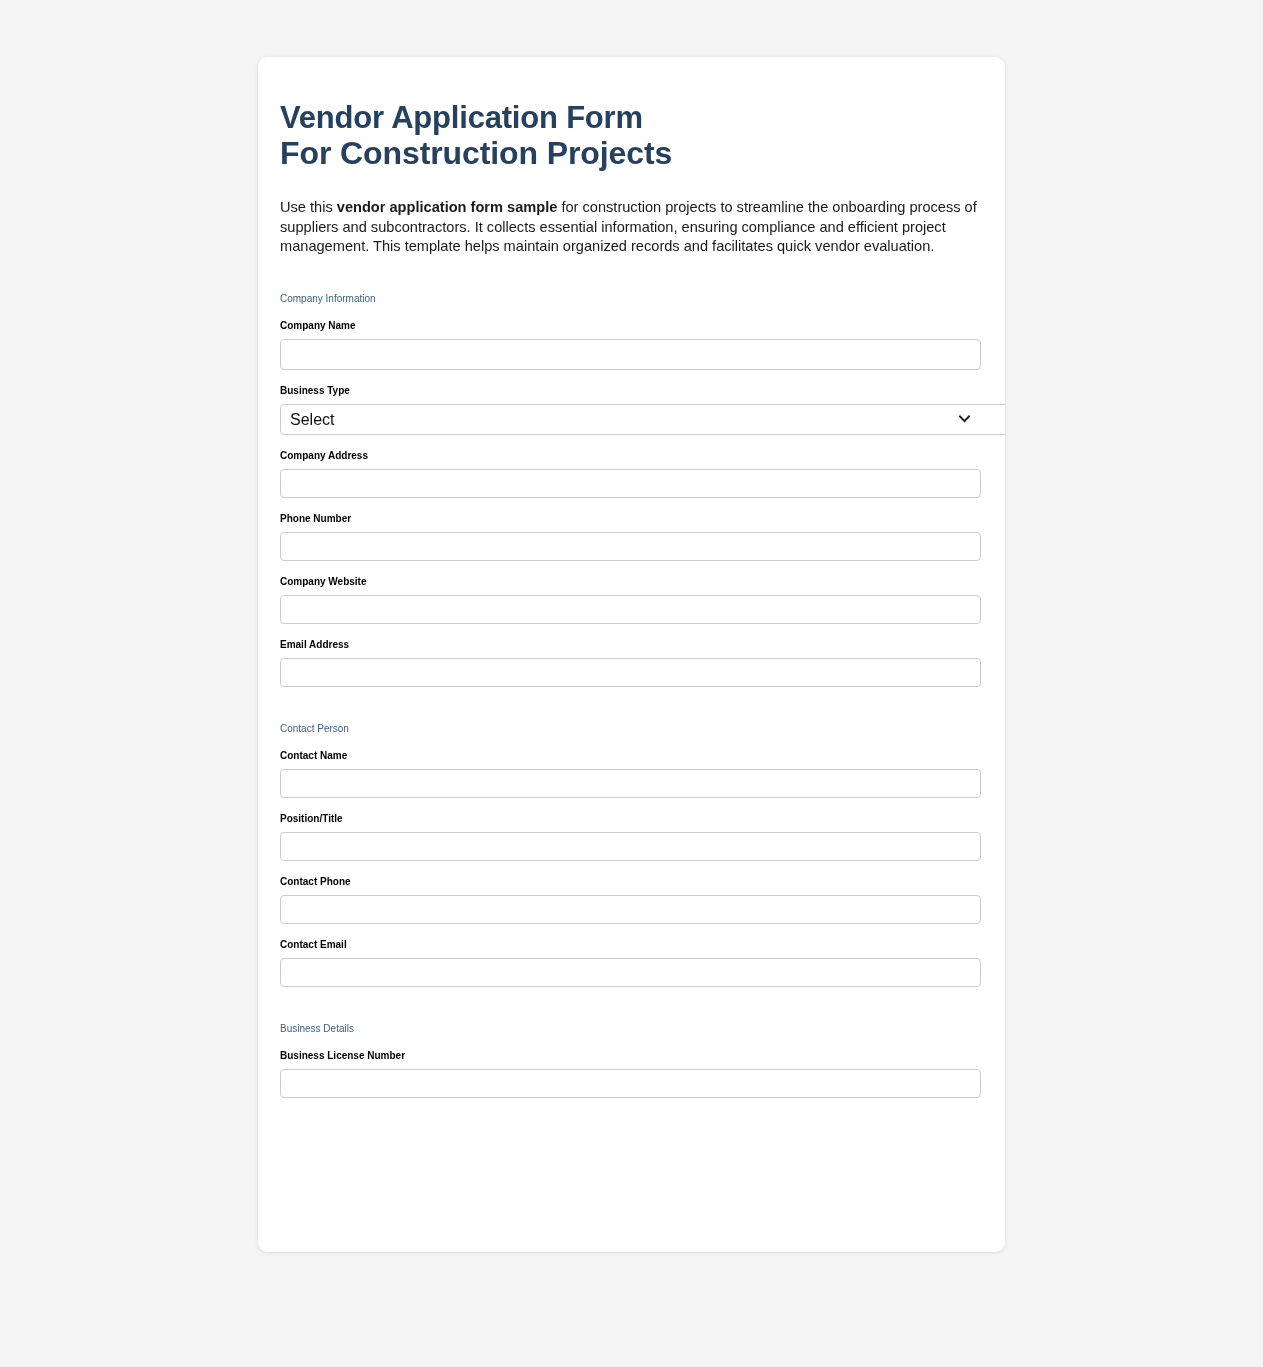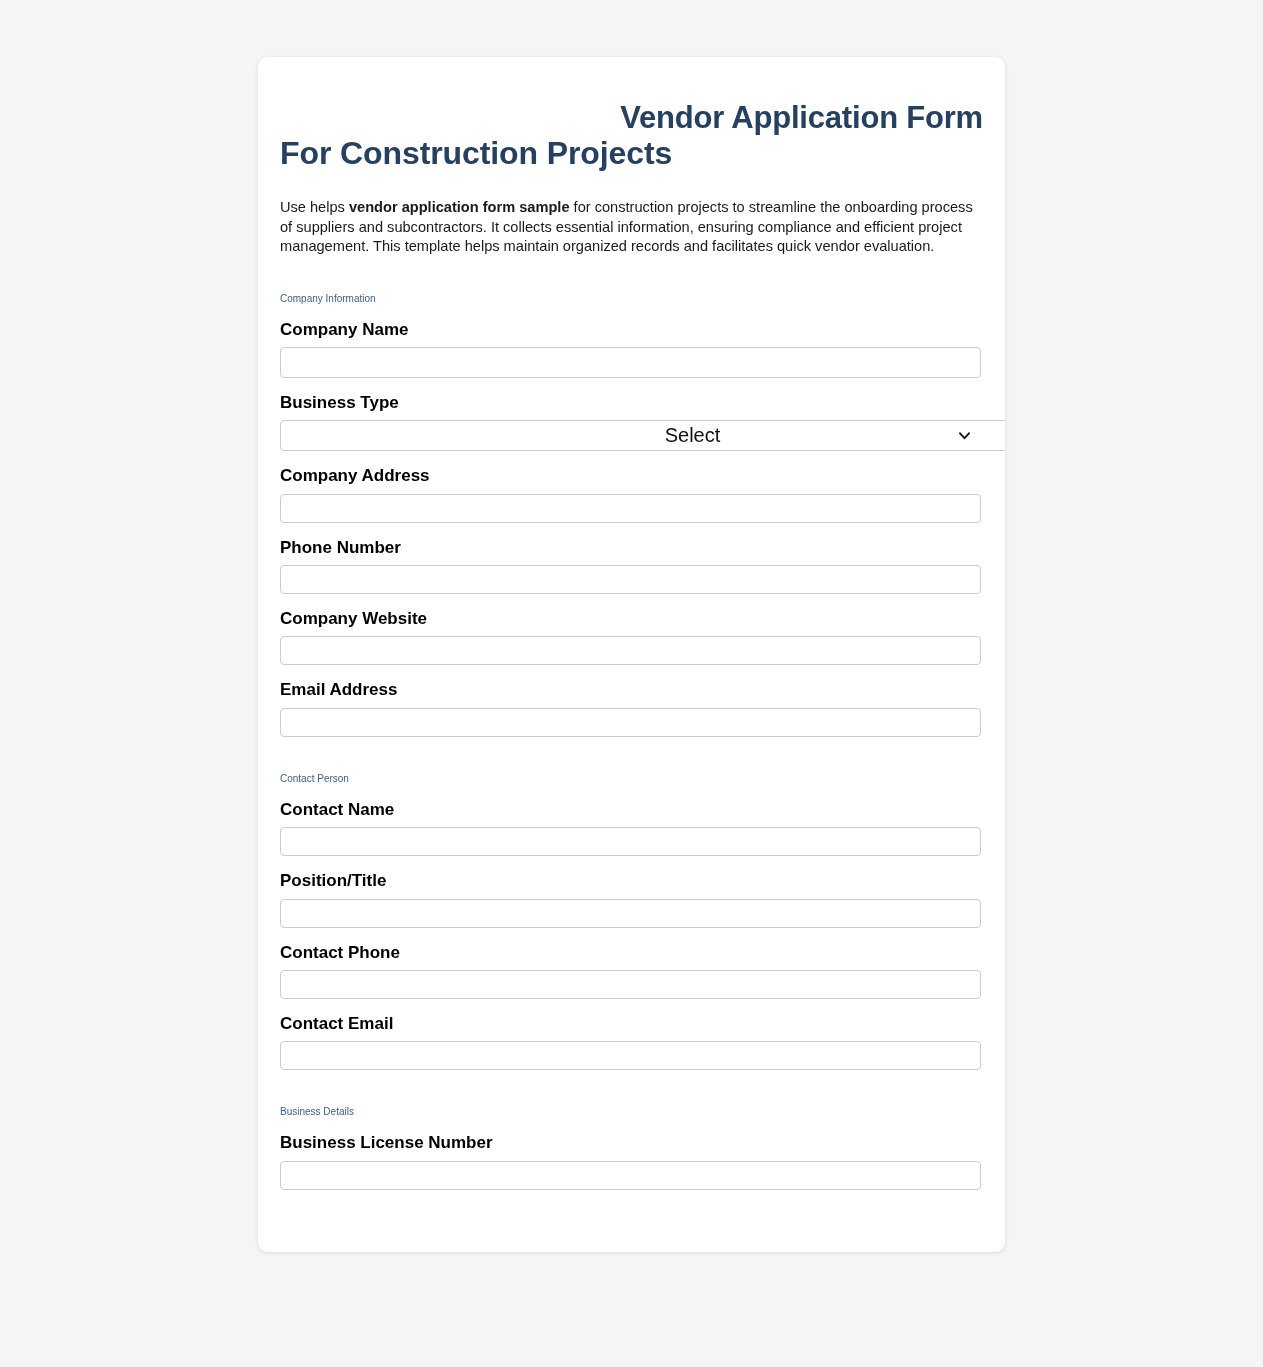--- a/index.html
+++ b/index.html
@@ -38,21 +38,20 @@
     padding-top: 44px;
   }
 
   .form-title {
     color: #26405f;
     font-size: 31px;
     font-weight: bold;
     line-height: 1.08;
     letter-spacing: -0.2px;
     margin: 0;
-    text-align: right;
   }
   .form-subtitle {
     color: #26405f;
     font-size: 32px;
     font-weight: bold;
     line-height: 1.12;
     letter-spacing: -0.1px;
     margin: 2px 0 0 0;
   }
 
@@ -74,21 +73,21 @@
     margin: 36px 0 0 0;
     line-height: 1.2;
   }
 
   .field {
     margin-top: 15px;
   }
   .field-label {
     display: block;
     color: #000000;
-    font-size: 17px;
+    font-size: 10px;
     font-weight: bold;
     line-height: 1.2;
     margin-bottom: 7px;
   }
 
   .text-input {
     display: block;
     width: 701px;
     height: 29px;
     border: 1px solid #c9cdd1;
@@ -113,26 +112,25 @@
     appearance: none;
     -webkit-appearance: none;
     -moz-appearance: none;
     display: block;
     width: 844px;
     height: 31px;
     border: 1px solid #c9cdd1;
     border-radius: 4px;
     background: #ffffff;
     font-family: "Liberation Sans", sans-serif;
-    font-size: 20px;
+    font-size: 16px;
     color: #111;
     padding: 0 28px 0 9px;
     outline: none;
     line-height: 29px;
-    text-align: center;
   }
   .select-chevron {
     position: absolute;
     right: 11px;
     top: 0;
     height: 31px;
     display: flex;
     align-items: center;
     pointer-events: none;
   }
@@ -143,21 +141,21 @@
 <div class="page-wrap">
 
   <div class="form-card">
     <div class="card-inner">
 
       <h1 class="form-title">Vendor Application Form</h1>
 
       <h2 class="form-subtitle">For Construction Projects</h2>
 
       <p class="form-description">
-        <span>Use helps </span><b>vendor application form sample</b><span> for construction projects to streamline the onboarding process of suppliers and subcontractors. It collects essential information, ensuring compliance and efficient project management. This template helps maintain organized records and facilitates quick vendor evaluation.</span>
+        <span>Use this </span><b>vendor application form sample</b><span> for construction projects to streamline the onboarding process of suppliers and subcontractors. It collects essential information, ensuring compliance and efficient project management. This template helps maintain organized records and facilitates quick vendor evaluation.</span>
       </p>
 
       <div id="sections-root">
           <div class="section-header">Company Information</div>
           <div class="field">
             <label class="field-label">Company Name</label>
             <input type="text" class="text-input tall" placeholder="" style="">
           </div>
           <div class="field">
             <label class="field-label">Business Type</label>

